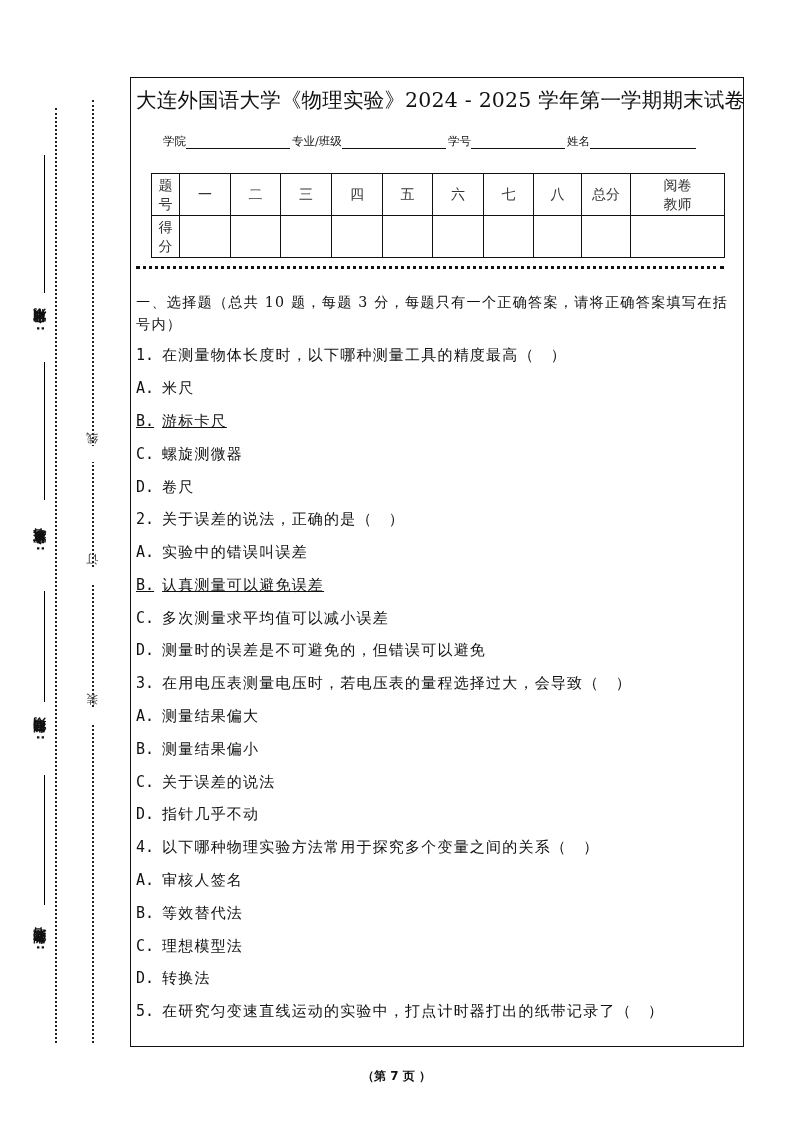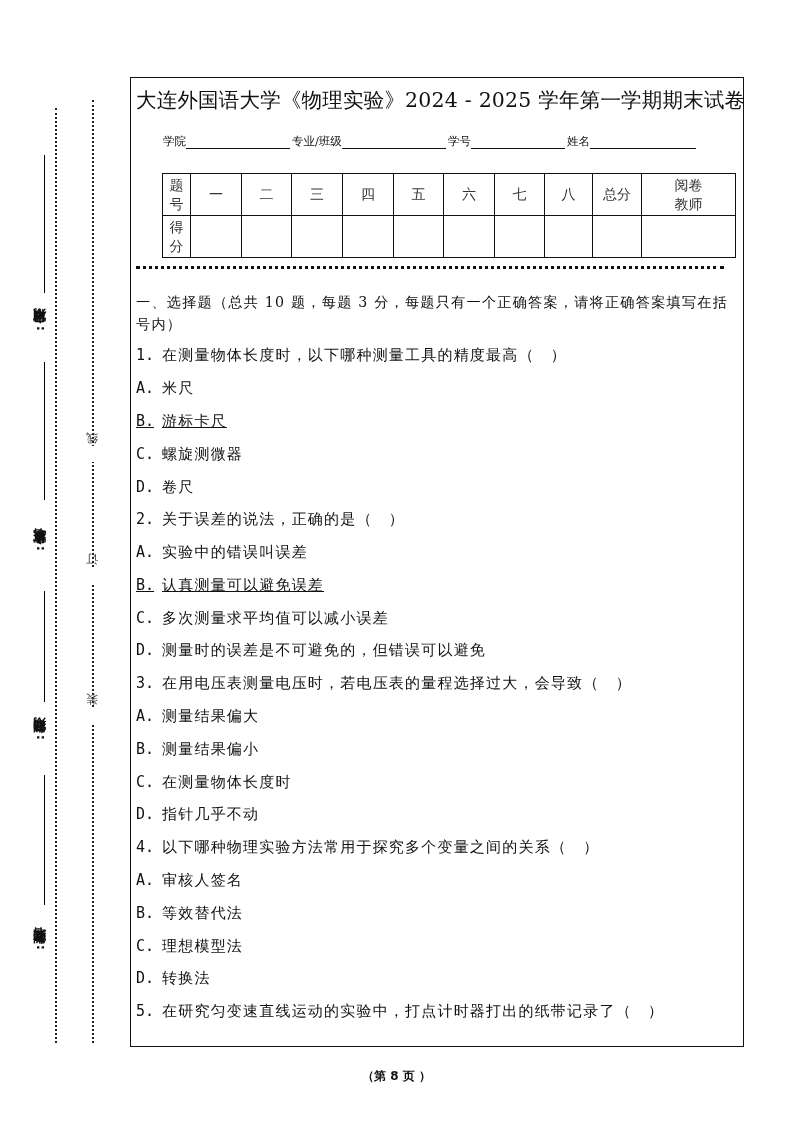--- a/index.html
+++ b/index.html
@@ -16,21 +16,21 @@
                color:#444; background:#fff; text-align:center; writing-mode:vertical-rl; transform:rotate(180deg); }
 
   
   .frame { position:absolute; left:130px; top:77px; width:614px; height:970px; border:1.3px solid #111; box-sizing:border-box; }
 
   .title { position:absolute; left:136px; top:86px; width:606px; font-size:20.5px; white-space:nowrap; letter-spacing:0.2px; }
   .info-row { position:absolute; left:163px; top:131px; height:18px; font-size:11.5px; display:flex; align-items:flex-end; white-space:nowrap; }
   .info-row .lbl { margin-right:0; }
   .info-row .blank { display:inline-block; border-bottom:1px solid #111; height:14px; margin-right:2px; }
 
-  table.score { position:absolute; left:162px; top:173px; border-collapse:collapse; font-size:14px; }
+  table.score { position:absolute; left:151px; top:173px; border-collapse:collapse; font-size:14px; }
   table.score td { border:1.2px solid #111; text-align:center; vertical-align:middle; padding:0; color:#333; }
   table.score tr.r1 td { height:41px; }
   table.score tr.r2 td { height:41px; }
   td.stack { font-size:14px; line-height:19px; }
 
   .sep { position:absolute; left:136px; top:266px; width:588px; border-top:3px dotted #111; }
 
   .line { position:absolute; left:136px; font-size:15px; line-height:22px; white-space:nowrap;
           font-family:"DejaVu Serif","Liberation Serif",serif; letter-spacing:1.2px; }
   .lab { font-family:"DejaVu Sans Mono","Liberation Mono",monospace; letter-spacing:0; margin-right:8px; }
@@ -132,28 +132,28 @@
 <div class="line" style="top:541px;"><span class="lab">A.</span><span>实验中的错误叫误差</span></div>
 <div class="line" style="top:574px;text-decoration:underline;"><span class="lab">B.</span><span>认真测量可以避免误差</span></div>
 <div class="line" style="top:607px;"><span class="lab">C.</span><span>多次测量求平均值可以减小误差</span></div>
 <div class="line" style="top:639px;"><span class="lab">D.</span><span>测量时的误差是不可避免的，但错误可以避免</span></div>
 
 <div class="line" style="top:672px;">
   <span class="lab">3.</span><span>在用电压表测量电压时，若电压表的量程选择过大，会导致（　）</span>
 </div>
 <div class="line" style="top:705px;"><span class="lab">A.</span><span>测量结果偏大</span></div>
 <div class="line" style="top:738px;"><span class="lab">B.</span><span>测量结果偏小</span></div>
-<div class="line" style="top:771px;"><span class="lab">C.</span><span>在测量物体长度时</span></div>
+<div class="line" style="top:771px;"><span class="lab">C.</span><span>关于误差的说法</span></div>
 <div class="line" style="top:803px;"><span class="lab">D.</span><span>指针几乎不动</span></div>
 
 <div class="line" style="top:836px;">
   <span class="lab">4.</span><span>以下哪种物理实验方法常用于探究多个变量之间的关系（　）</span>
 </div>
 <div class="line" style="top:869px;"><span class="lab">A.</span><span>审核人签名</span></div>
 <div class="line" style="top:902px;"><span class="lab">B.</span><span>等效替代法</span></div>
 <div class="line" style="top:935px;"><span class="lab">C.</span><span>理想模型法</span></div>
 <div class="line" style="top:967px;"><span class="lab">D.</span><span>转换法</span></div>
 
 <div class="line" style="top:1000px;">
   <span class="lab">5.</span><span>在研究匀变速直线运动的实验中，打点计时器打出的纸带记录了（　）</span>
 </div>
 
-<div class="footer">（第 8 页 ）</div>
+<div class="footer">（第 7 页 ）</div>
 
 </body></html>

